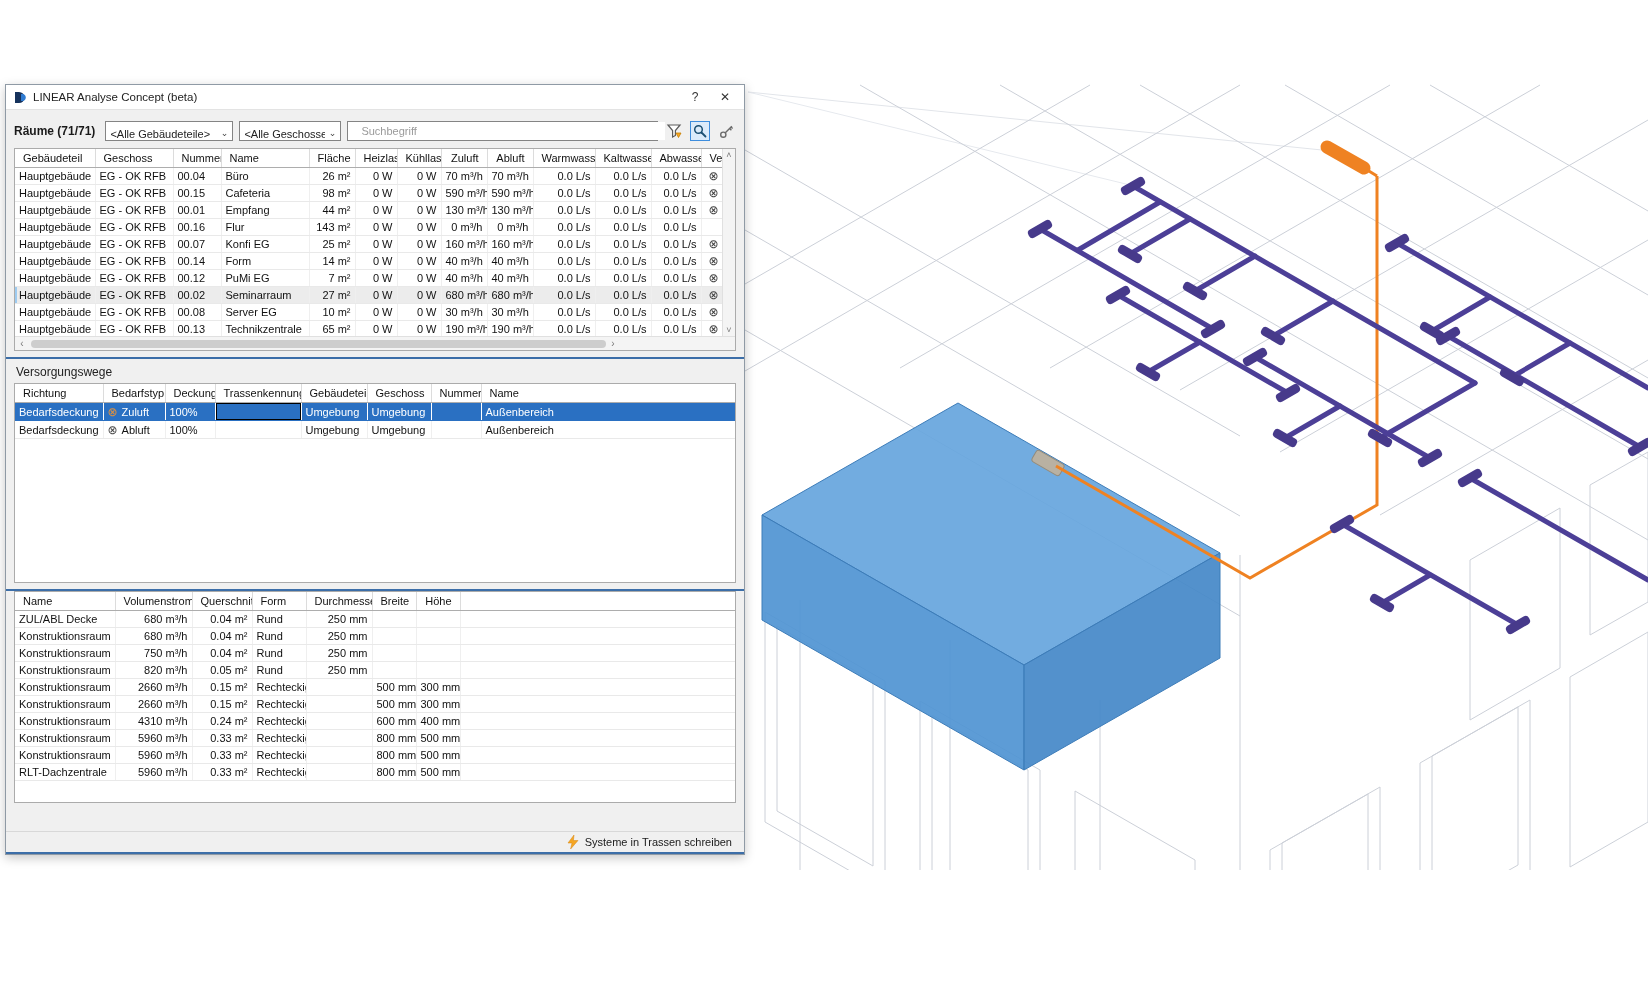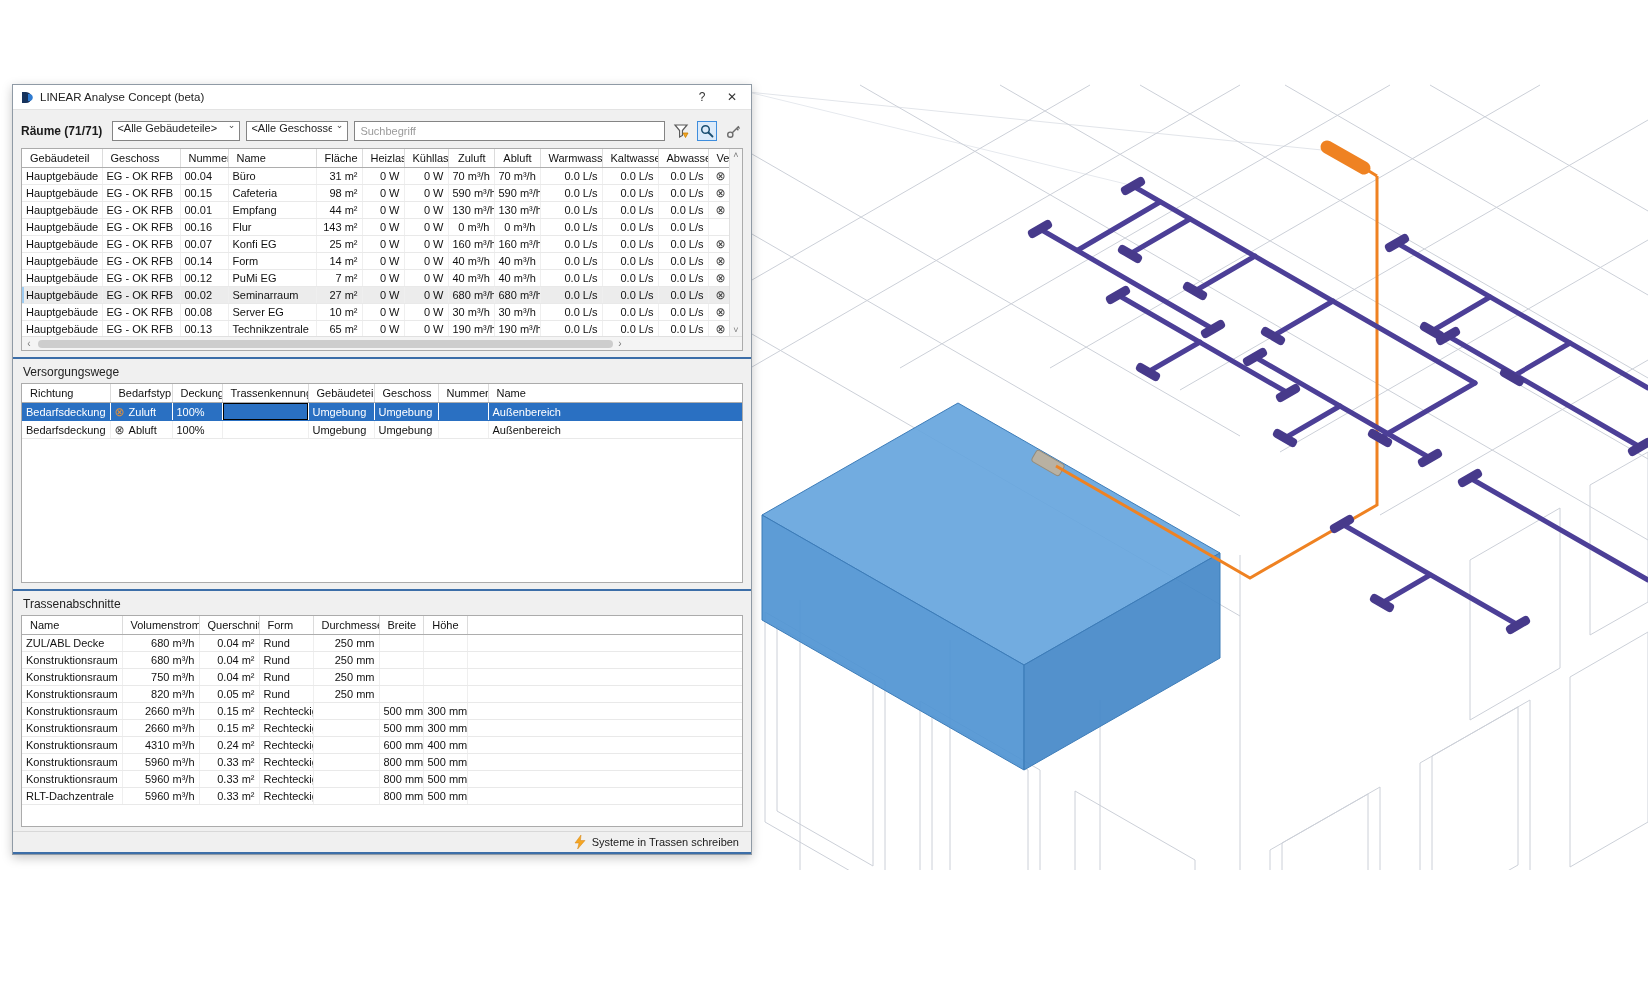--- a/index.html
+++ b/index.html
@@ -3,39 +3,39 @@
 <meta charset="utf-8">
 <style>
   html,body{margin:0;padding:0;}
   body{width:1648px;height:1000px;position:relative;overflow:hidden;background:#ffffff;
        font-family:"Liberation Sans",sans-serif;font-size:11px;color:#1a1a1a;}
 
   
   .viewport{position:absolute;left:740px;top:80px;width:908px;height:790px;}
 
   
-  .dialog{position:absolute;left:12px;top:84px;width:740px;height:771px;background:#f0f0f0;
+  .dialog{position:absolute;left:5px;top:84px;width:740px;height:771px;background:#f0f0f0;
           border:1px solid #8f9aa5;box-shadow:0 3px 10px rgba(0,0,0,.22);box-sizing:border-box;}
   .titlebar{height:24px;background:#ffffff;display:flex;align-items:center;padding:0 4px 0 8px;border-bottom:1px solid #e3e3e3;}
   .titlebar .logo{width:13px;height:13px;margin-right:6px;flex:none;}
   .titlebar .t-text{flex:1;font-size:11.5px;color:#222;}
   .tb-btn{width:30px;height:22px;text-align:center;line-height:22px;font-size:12px;color:#333;cursor:default;}
 
   .filter-row{display:flex;align-items:center;margin:10px 8px 0 8px;height:22px;gap:6px;}
   .filter-label{font-weight:bold;font-size:12px;margin-right:4px;white-space:nowrap;}
-  .select{background:#fff;border:1px solid #848484;height:20px;display:flex;align-items:flex-start;
+  .select{background:#fff;border:1px solid #848484;height:20px;display:flex;align-items:flex-end;
           padding:0 4px;box-sizing:border-box;font-size:11px;color:#222;}
   .select .sel-text{flex:1;white-space:nowrap;overflow:hidden;}
   .select .chev{color:#444;font-size:9px;margin-left:4px;}
   .select .chev::before{content:"⌄";position:relative;top:-2px;}
   .sel-building{width:128px;}
   .sel-floor{width:102px;}
   .search-box{flex:1;height:20px;border:1px solid #848484;background:#fff;box-sizing:border-box;}
   .search-box input{width:100%;height:100%;border:none;outline:none;padding:0 5px;font-size:11px;
-                    font-family:"Liberation Sans",sans-serif;color:#222;box-sizing:border-box;}
+                    font-family:"Liberation Sans",sans-serif;color:#222;box-sizing:border-box;margin-left:8px;}
   .search-box input::placeholder{color:#9a9a9a;}
   .icon-btn{width:20px;height:20px;flex:none;display:flex;align-items:center;justify-content:center;box-sizing:border-box;}
   .icon-btn.active{border:1px solid #3e8ddd;background:#dcebfa;}
 
   
   table{border-collapse:collapse;table-layout:fixed;background:#fff;font-size:11px;}
   th{font-weight:normal;text-align:left;background:#fff;border-bottom:1px solid #adadad;
      border-right:1px solid #dcdcdc;padding:2px 8px;height:14px;white-space:nowrap;overflow:hidden;color:#111;}
   td{padding:0 4px;height:16px;border-bottom:1px solid #e9e9e9;border-right:1px solid #efefef;
      white-space:nowrap;overflow:hidden;color:#111;}
@@ -276,21 +276,21 @@
             <th>Abwasser</th>
             <th>Verb</th>
           </tr>
         </thead>
       <tbody>
           <tr>
             <td>Hauptgebäude</td>
             <td>EG - OK RFB</td>
             <td>00.04</td>
             <td>Büro</td>
-            <td>31 m²</td>
+            <td>26 m²</td>
             <td>0 W</td>
             <td>0 W</td>
             <td>70 m³/h</td>
             <td>70 m³/h</td>
             <td>0.0 L/s</td>
             <td>0.0 L/s</td>
             <td>0.0 L/s</td>
             <td>⊗</td>
           </tr>
           <tr>
@@ -487,21 +487,20 @@
           <td>Umgebung</td>
           <td>Umgebung</td>
           <td></td>
           <td>Außenbereich</td>
         </tr>
       </tbody>
     </table>
   </div>
 
   <div class="splitter"></div>
-  <div class="section-label">Trassenabschnitte</div>
 
   <div class="trassen-wrap">
     <table class="trassen">
       <colgroup>
         <col style="width:100px">
           <col style="width:77px">
           <col style="width:60px">
           <col style="width:54px">
         <col style="width:66px">
           <col style="width:44px">

